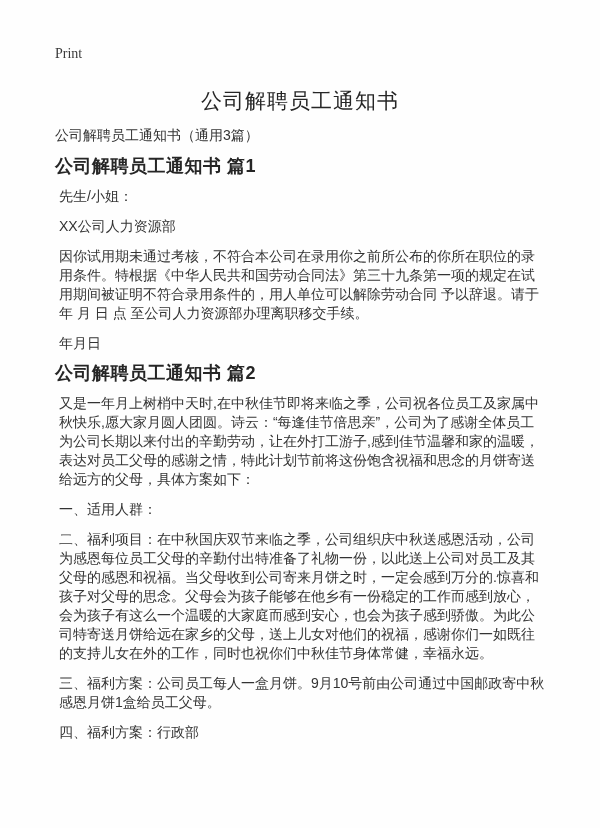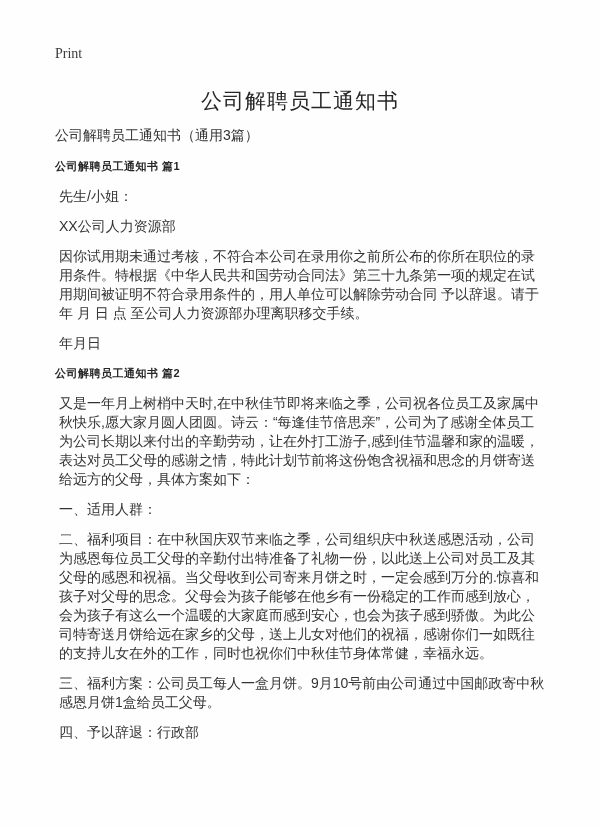--- a/index.html
+++ b/index.html
@@ -38,21 +38,21 @@
   }
   .doc-subtitle {
     margin: 13px 0 12px 0;
     font-size: 14px;
     line-height: 19px;
     font-weight: normal;
     color: #333333;
   }
   .section-heading {
     margin: 11px 0 0 0;
-    font-size: 11px;
+    font-size: 18px;
     line-height: 19px;
     font-weight: bold;
     letter-spacing: 0.5px;
     color: #262626;
   }
   .para {
     margin: 11px 0 0 4px;
     font-size: 14px;
     line-height: 19px;
     color: #333333;
@@ -85,16 +85,16 @@
   <h2 class="section-heading">公司解聘员工通知书 篇2</h2>
 
   <p class="para">又是一年月上树梢中天时,在中秋佳节即将来临之季，公司祝各位员工及家属中秋快乐,愿大家月圆人团圆。诗云：“每逢佳节倍思亲”，公司为了感谢全体员工为公司长期以来付出的辛勤劳动，让在外打工游子,感到佳节温馨和家的温暖，表达对员工父母的感谢之情，特此计划节前将这份饱含祝福和思念的月饼寄送给远方的父母，具体方案如下：</p>
 
   <p class="para">一、适用人群：</p>
 
   <p class="para">二、福利项目：在中秋国庆双节来临之季，公司组织庆中秋送感恩活动，公司为感恩每位员工父母的辛勤付出特准备了礼物一份，以此送上公司对员工及其父母的感恩和祝福。当父母收到公司寄来月饼之时，一定会感到万分的.惊喜和孩子对父母的思念。父母会为孩子能够在他乡有一份稳定的工作而感到放心，会为孩子有这么一个温暖的大家庭而感到安心，也会为孩子感到骄傲。为此公司特寄送月饼给远在家乡的父母，送上儿女对他们的祝福，感谢你们一如既往的支持儿女在外的工作，同时也祝你们中秋佳节身体常健，幸福永远。</p>
 
   <p class="para">三、福利方案：公司员工每人一盒月饼。9月10号前由公司通过中国邮政寄中秋感恩月饼1盒给员工父母。</p>
 
-  <p class="para">四、予以辞退：行政部</p>
+  <p class="para">四、福利方案：行政部</p>
 
 
 </div>
 
 </body></html>

